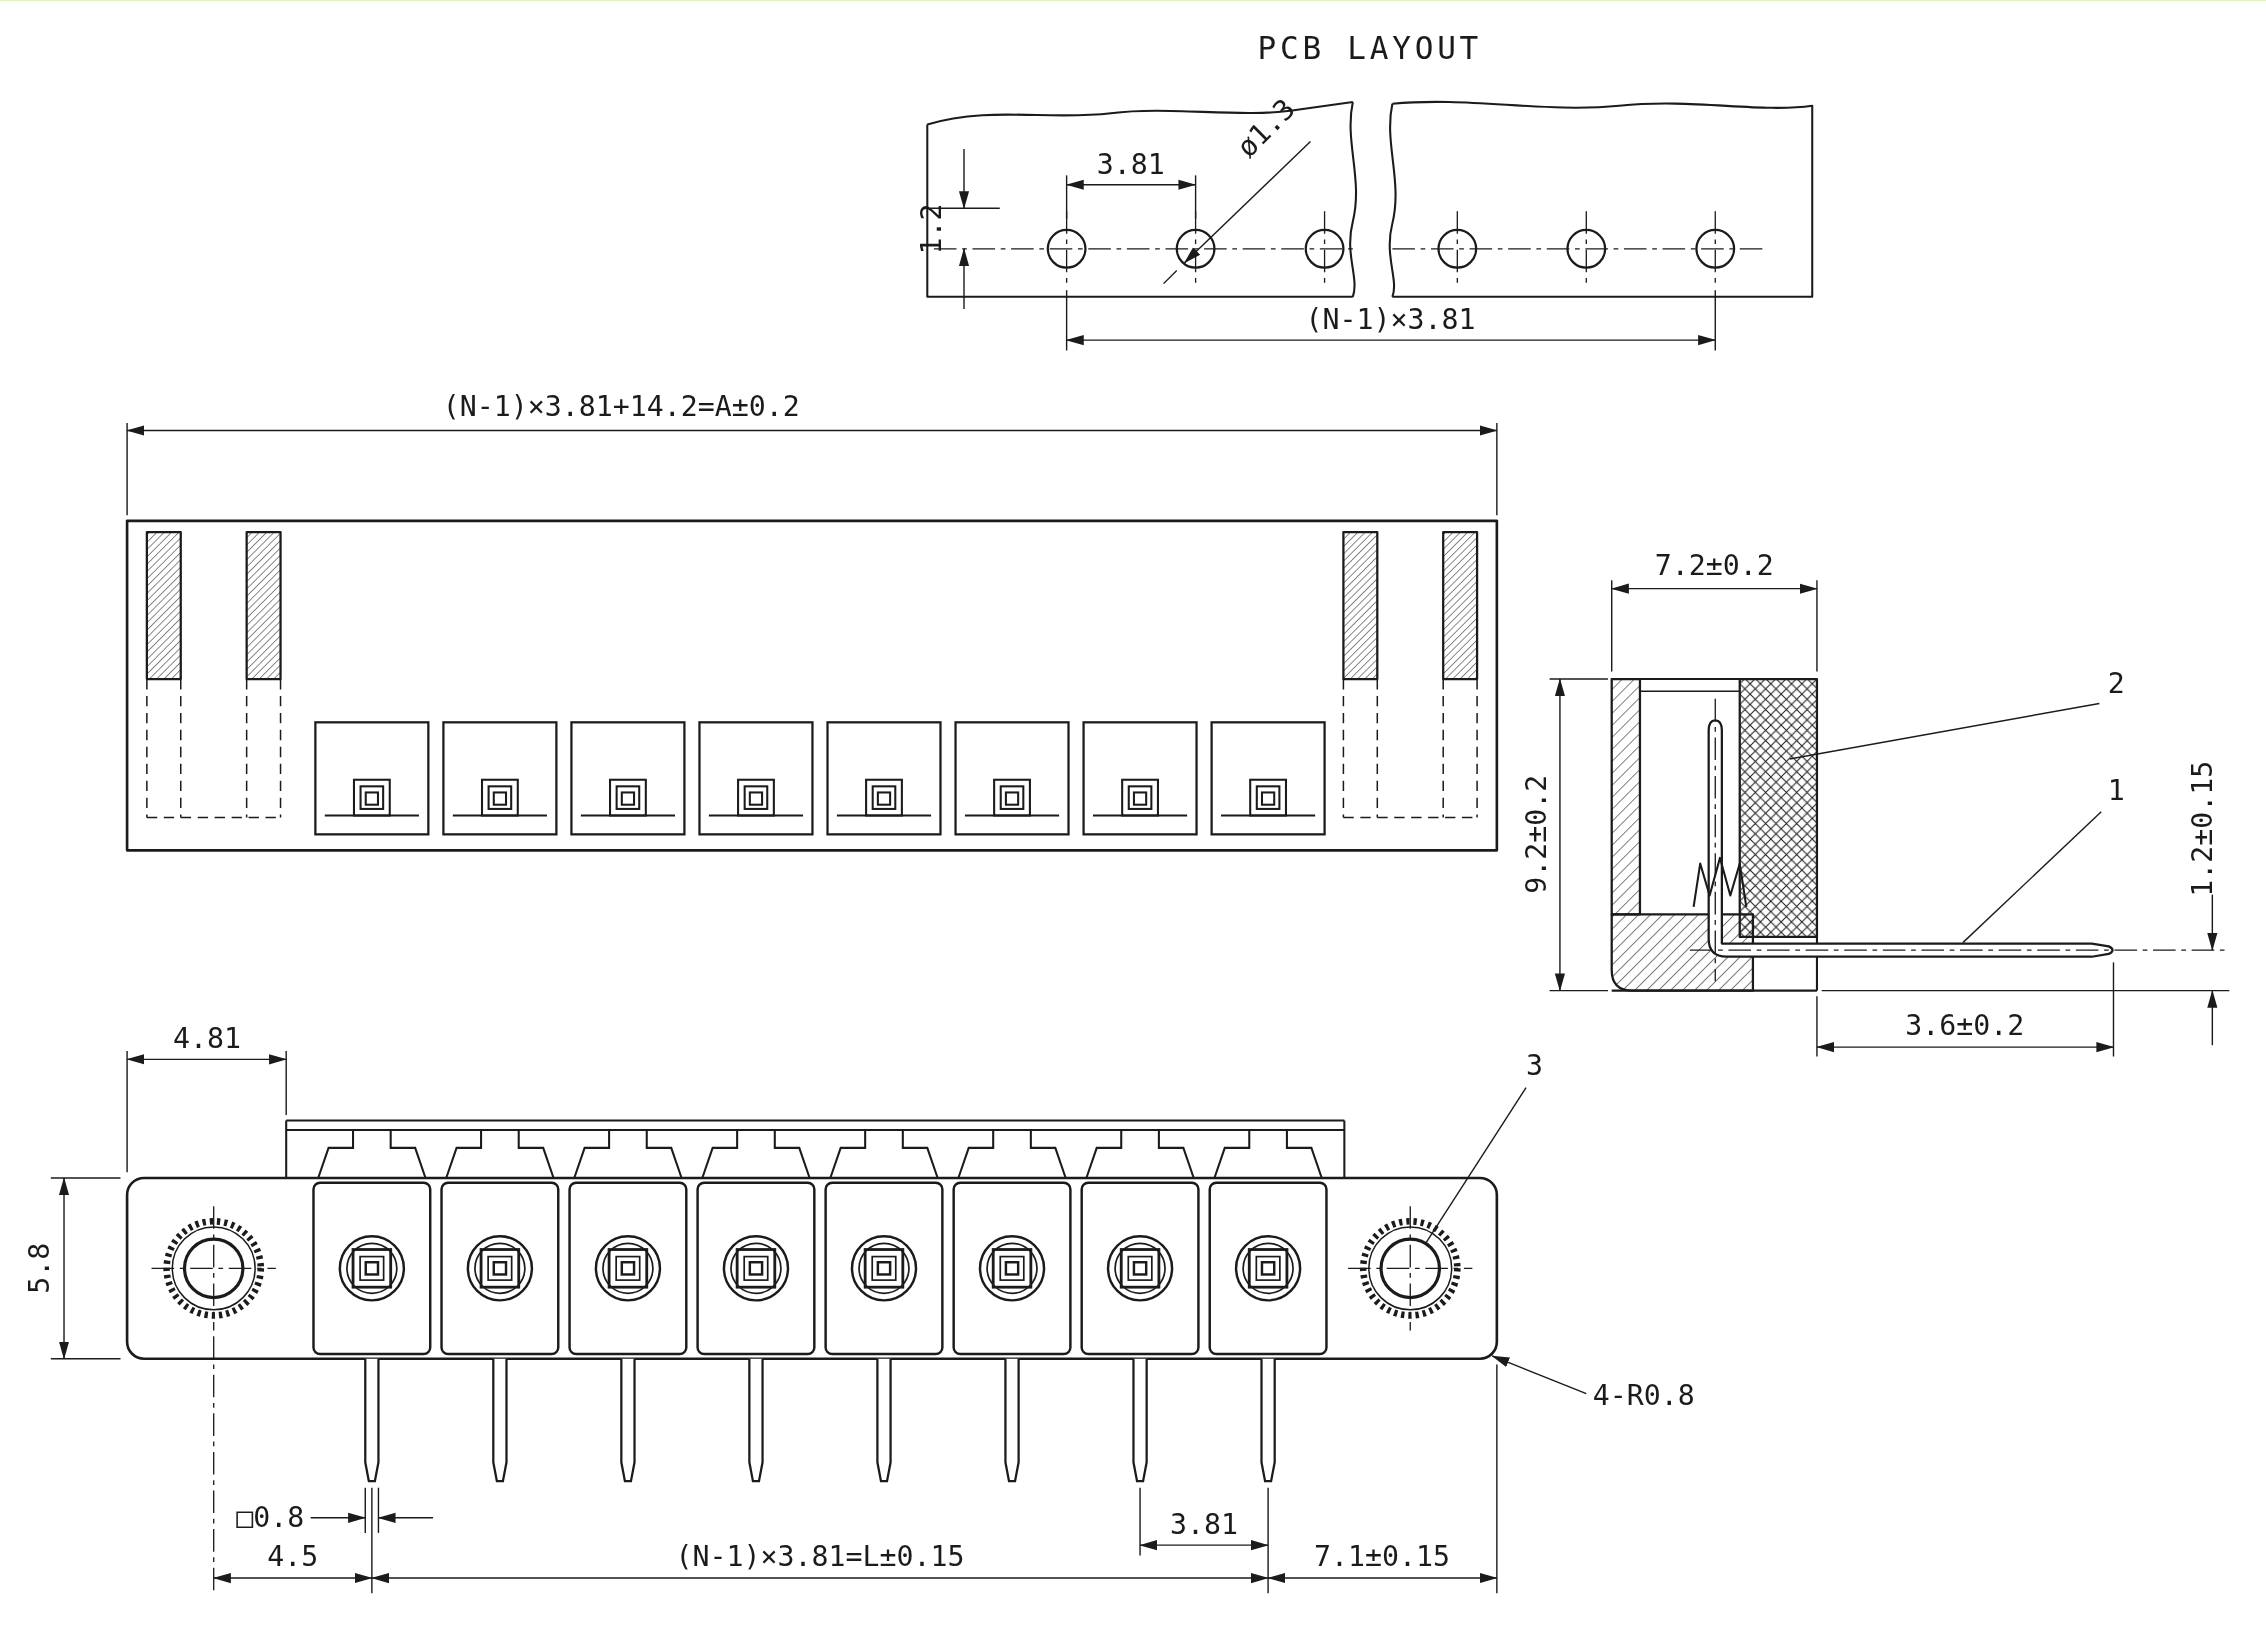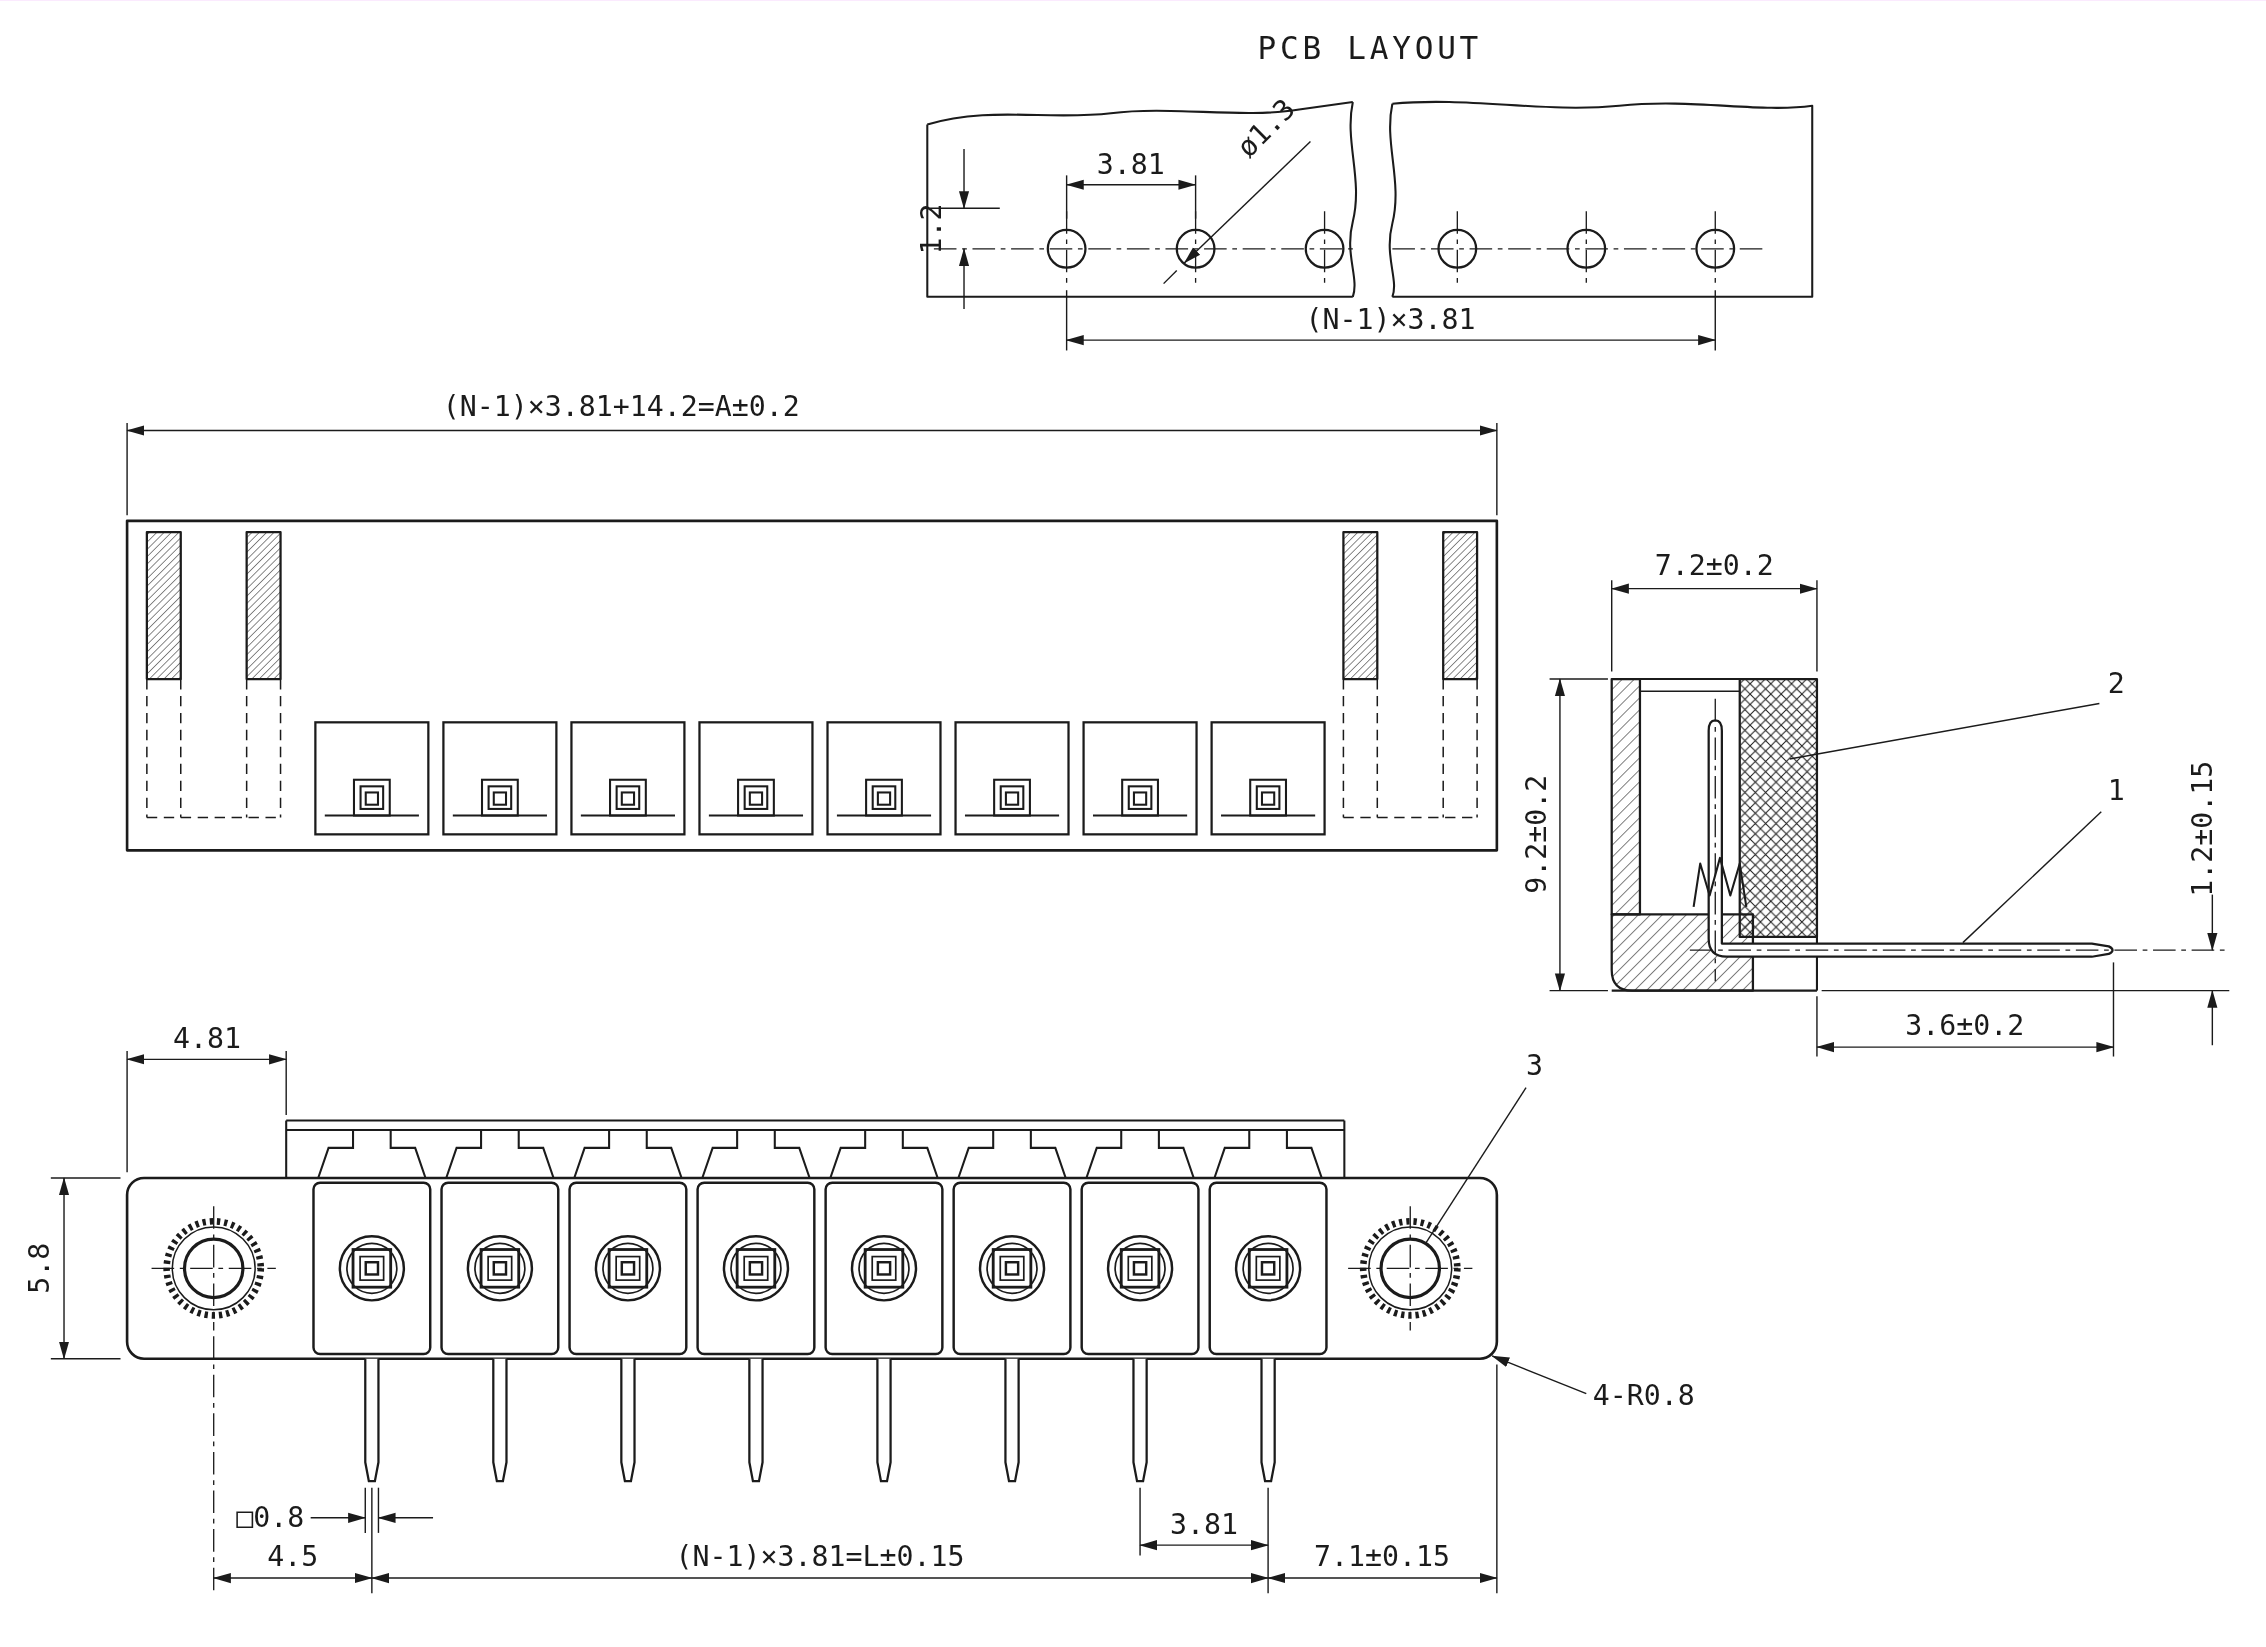--- a/index.html
+++ b/index.html
@@ -1,16 +1,16 @@
 <!DOCTYPE html>
 <html style="font-size:15px"><head>
 <meta charset="utf-8">
 <style>
   html,body{margin:0;padding:0;background:#fff;}
-  .canvas{width:2266px;height:1648px;background:#f0abfc;position:relative;overflow:hidden;text-align:center;}
+  .canvas{width:2266px;height:1648px;background:#84cc16;position:relative;overflow:hidden;text-align:center;}
   svg{display:block;}
   text{font-family:"DejaVu Sans Mono",monospace;font-size:30px;fill:#1b1b1b;text-anchor:middle;}
   .t-title{font-size:33px;letter-spacing:4px;}
   .t-start{text-anchor:start;}
   .ln{fill:none;stroke:#1b1b1b;stroke-width:2.8;stroke-linejoin:round;}
   .ln2{fill:none;stroke:#1b1b1b;stroke-width:2.2;stroke-linejoin:round;}
   .dim{fill:none;stroke:#1b1b1b;stroke-width:1.5;}
   .cl{fill:none;stroke:#1b1b1b;stroke-width:1.4;stroke-dasharray:24 6 5 6;}
   .dash{fill:none;stroke:#1b1b1b;stroke-width:1.6;stroke-dasharray:11 7;}
   .part{stroke:#1b1b1b;stroke-width:2.4;stroke-linejoin:round;}

